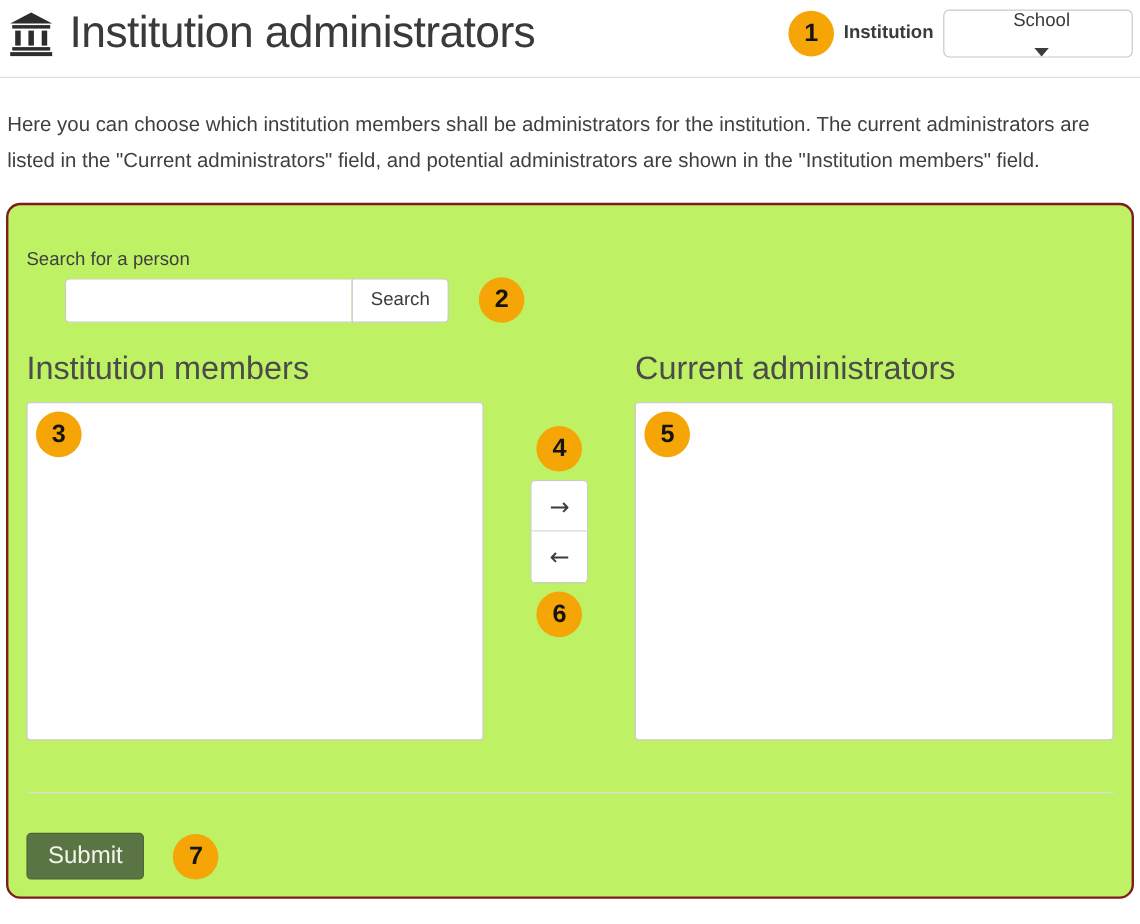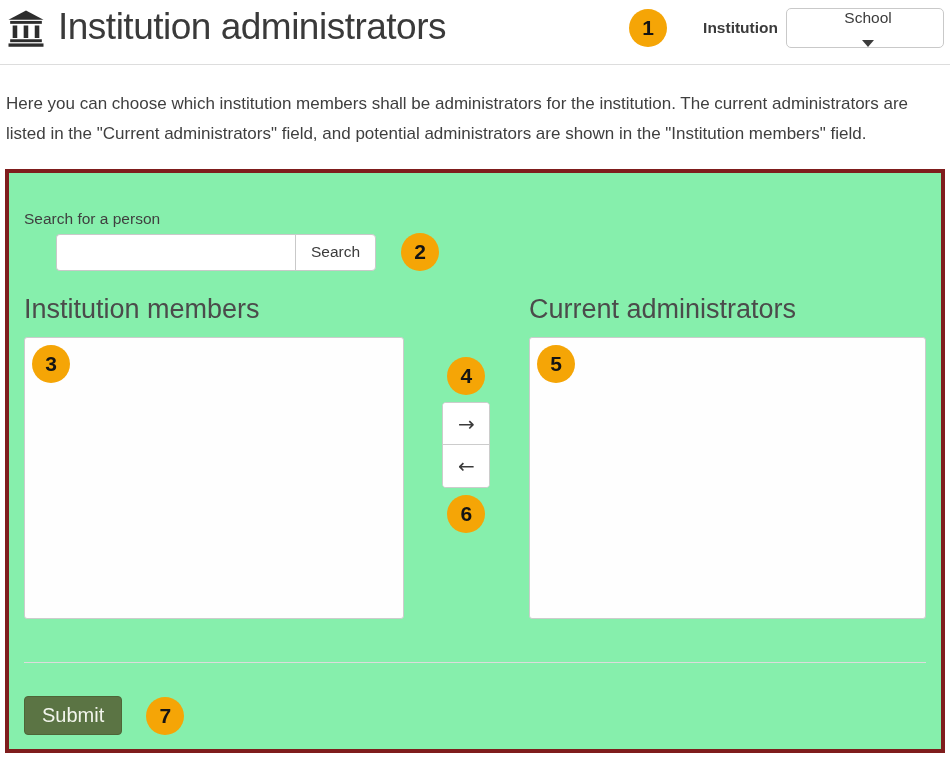--- a/index.html
+++ b/index.html
@@ -16,21 +16,21 @@
     display: flex; justify-content: space-between; align-items: flex-start;
     padding: 4px 6px 0 6px;
   }
   .title-wrap { display: flex; align-items: center; gap: 12px; }
   .bank-icon { width: 40px; height: 40px; flex: 0 0 auto; margin-top: 2px; }
   h1.page-title {
     margin: 0; font-size: 37px; font-weight: 300; letter-spacing: -0.5px;
     color: #3a3a3a; line-height: 46px; white-space: nowrap;
   }
   .inst-wrap { display: flex; align-items: center; gap: 8px; margin-top: 4px; }
-  .inst-label { font-size: 15.5px; font-weight: 700; color: #3b3b3b; margin-left: 28px; }
+  .inst-label { font-size: 15.5px; font-weight: 700; color: #3b3b3b; }
   .select {
     width: 158px; height: 40px; background: #fff;
     border: 1px solid #c9c9c9; border-radius: 5px;
     display: flex; align-items: center; justify-content: space-between;
     padding: 0 14px 0 20px; font-size: 15.5px; color: #3b3b3b; cursor: pointer; flex-direction: column;
   }
   .caret-down {
     width: 0; height: 0; border-left: 6px solid transparent;
     border-right: 6px solid transparent; border-top: 7px solid #3b3b3b;
   }
@@ -46,22 +46,22 @@
   .top-divider { border: none; border-top: 1px solid #ddd; margin: 14px 0 0 0; }
 
   
   .intro {
     margin: 24px 6px 0 6px; font-size: 17px; line-height: 30px;
     color: #3f3f3f; max-width: 938px;
   }
 
   
   .panel {
-    margin: 20px 5px 0 5px; border: 4px solid #7f1d1d; border-radius: 0;
-    background: #86efac; padding: 37px 15px 14px 15px; position: relative;
+    margin: 20px 5px 0 5px; border: 2px solid #7f1d1d; border-radius: 12px;
+    background: #bef264; padding: 37px 15px 14px 15px; position: relative;
   }
   .field-label { font-size: 15.5px; color: #3f3f3f; margin-bottom: 5px; }
   .search-row { display: flex; align-items: center; padding-left: 32px; }
   .input-group { display: flex; }
   .search-input {
     width: 239px; height: 37px; border: 1px solid #c9c9c9; border-right: none;
     border-radius: 4px 0 0 4px; padding: 0 10px; font-size: 15px;
     font-family: "Liberation Sans", sans-serif; outline: none;
   }
   .search-btn {

